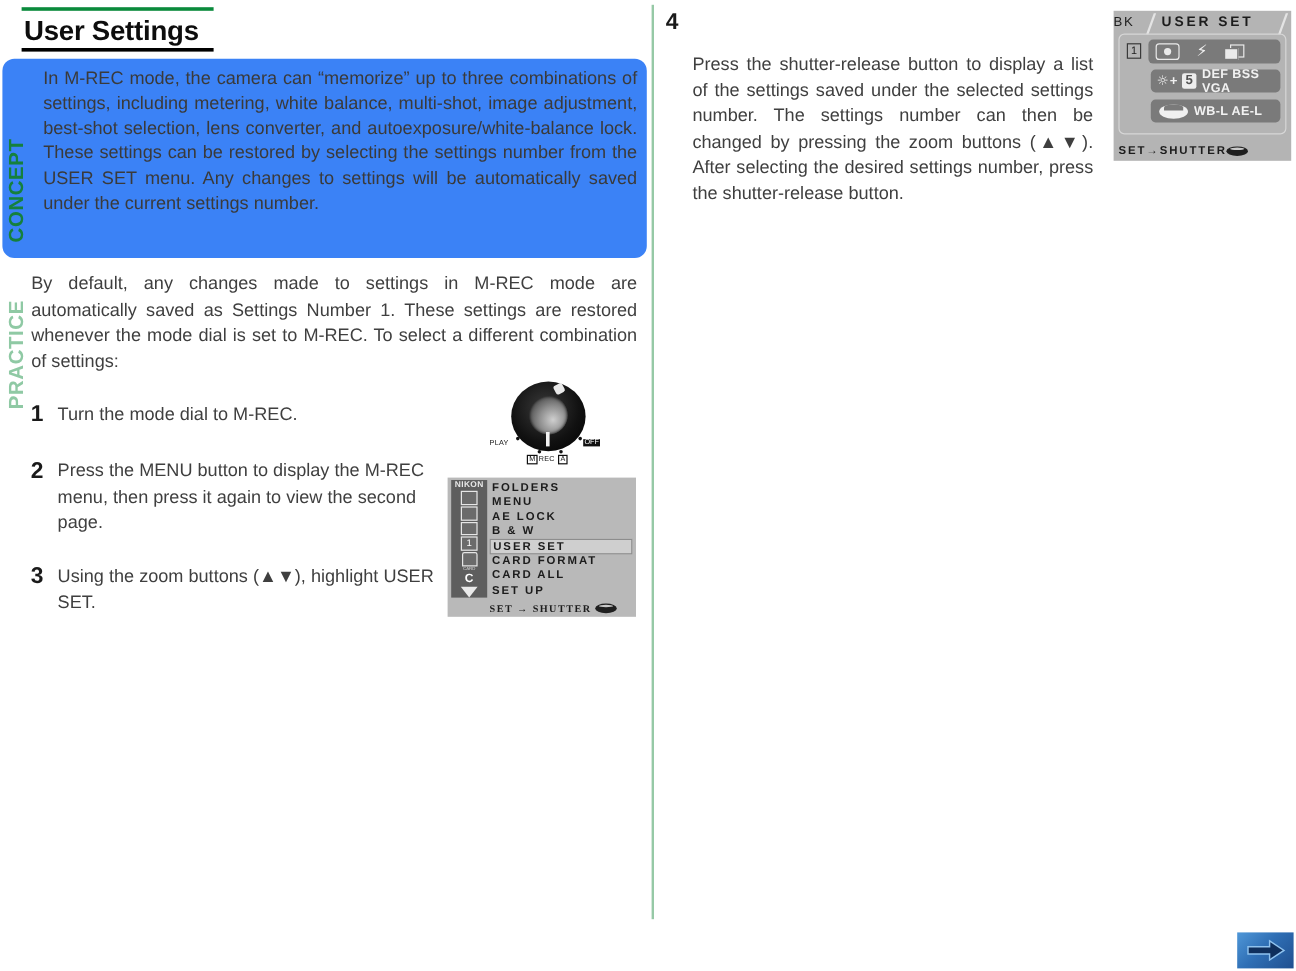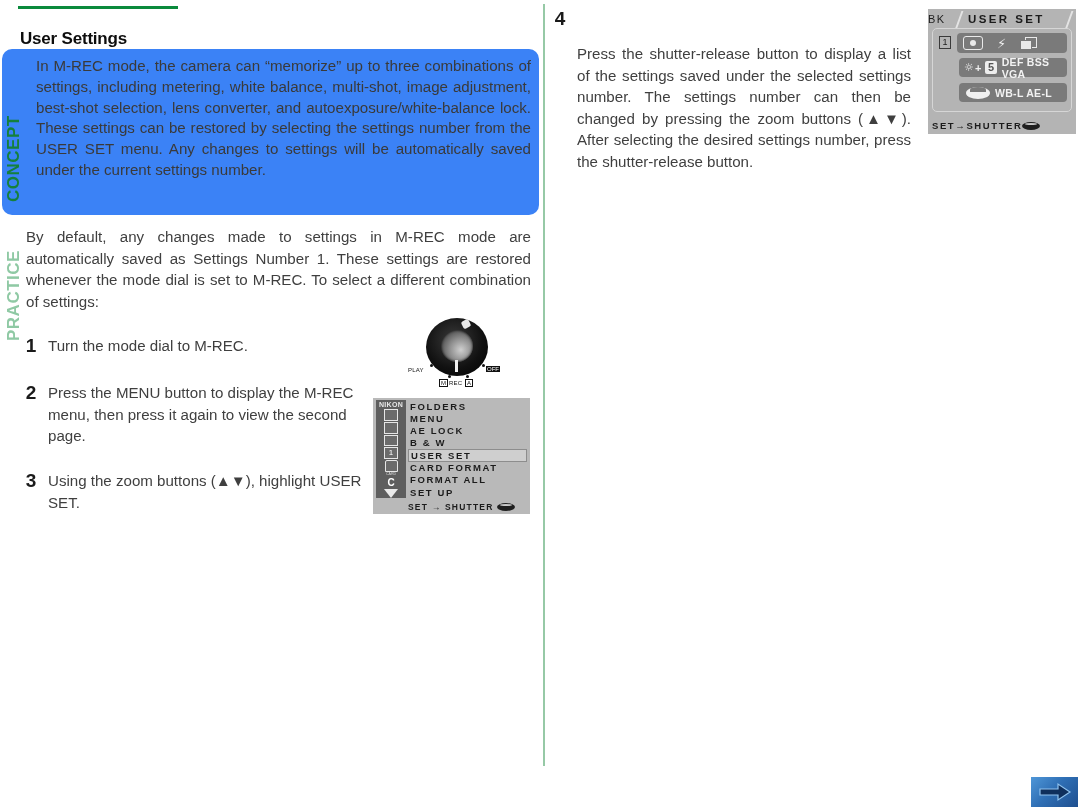--- a/index.html
+++ b/index.html
@@ -32,25 +32,25 @@
 
   .title-block {
     position: absolute;
     left: 18px; top: 6px;
     width: 160px;
   }
   .title-rule-top {
     height: 3px; background: #0a8a3c; width: 100%;
   }
   .title-text {
-    font-size: 17px;
+    font-size: 23px;
     font-weight: bold;
     color: #0d0d0d;
     letter-spacing: -0.2px;
-    padding: 20px 0 1px 2px;
+    padding: 3px 0 1px 2px;
     font-family: "Liberation Sans", sans-serif;
   }
   .title-rule-bot {
     height: 3px; background: #000000; width: 100%;
   }
 
   
   .concept-box {
     position: absolute;
     left: 2px; top: 49px;
@@ -301,21 +301,21 @@
     left: 33px; bottom: 0px;
     display: flex;
     align-items: center;
     gap: 3px;
   }
   .lcd-foot-txt {
     font-size: 8.5px;
     font-weight: bold;
     color: #1c1c1c;
     letter-spacing: 1.2px;
-    font-family: Liberation Sans, sans-serif;
+    font-family: Liberation Serif, serif;
   }
   .shutter-glyph {
     width: 18px; height: 8px;
     border-radius: 50%;
     background: #1f1f1f;
     position: relative;
   }
   .shutter-glyph::after {
     content: "";
     position: absolute;
@@ -640,21 +640,21 @@
           <div class="ic-c">C</div>
           <div class="ic-tri"></div>
         </div>
         <div class="lcd-items">
           <div class="lcd-item">FOLDERS</div>
           <div class="lcd-item">MENU</div>
           <div class="lcd-item">AE LOCK</div>
           <div class="lcd-item">B &amp; W</div>
           <div class="lcd-item sel">USER SET</div>
           <div class="lcd-item">CARD FORMAT</div>
-          <div class="lcd-item">FORMAT ALL</div>
+          <div class="lcd-item">CARD ALL</div>
           <div class="lcd-item">SET UP</div>
         </div>
         <div class="lcd-foot">
           <div class="lcd-foot-txt">SET → SHUTTER</div>
           <div class="shutter-glyph"></div>
         </div>
       </div>
     </div>
 
   </div>

